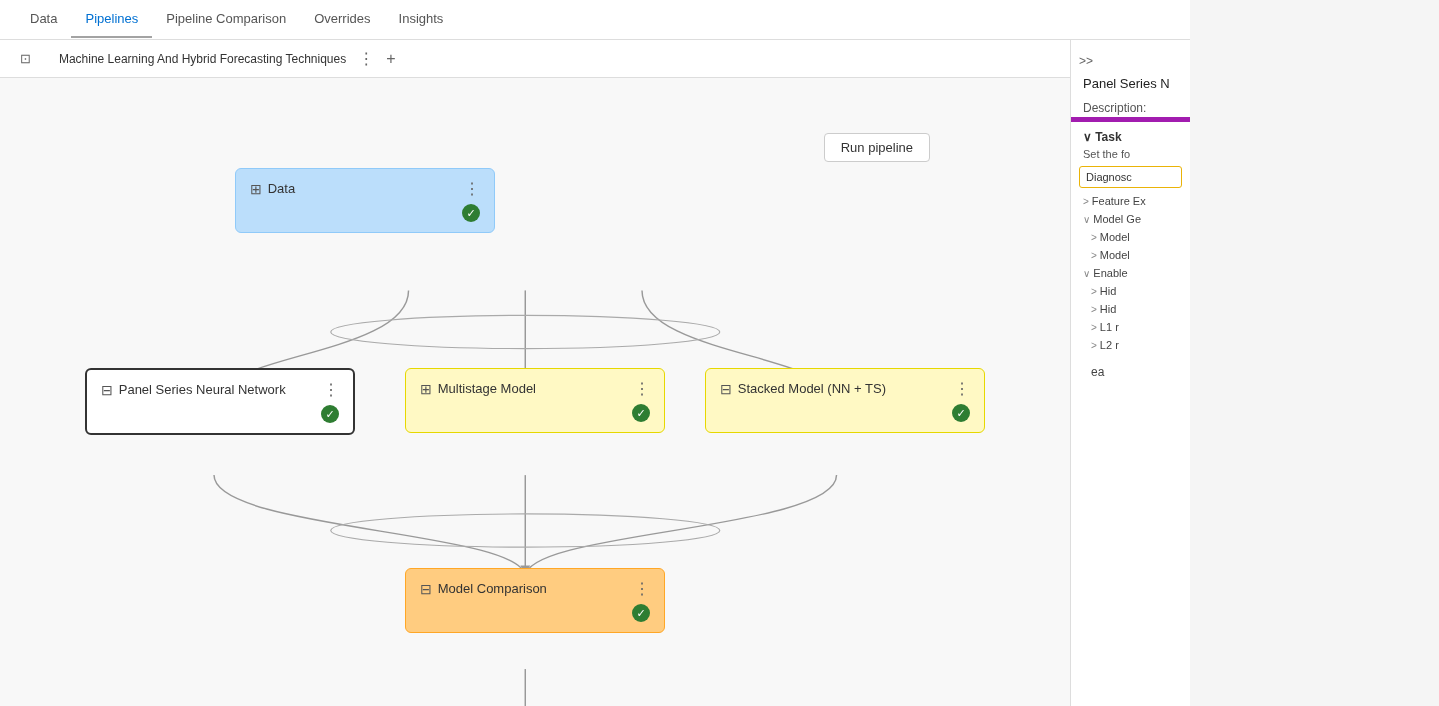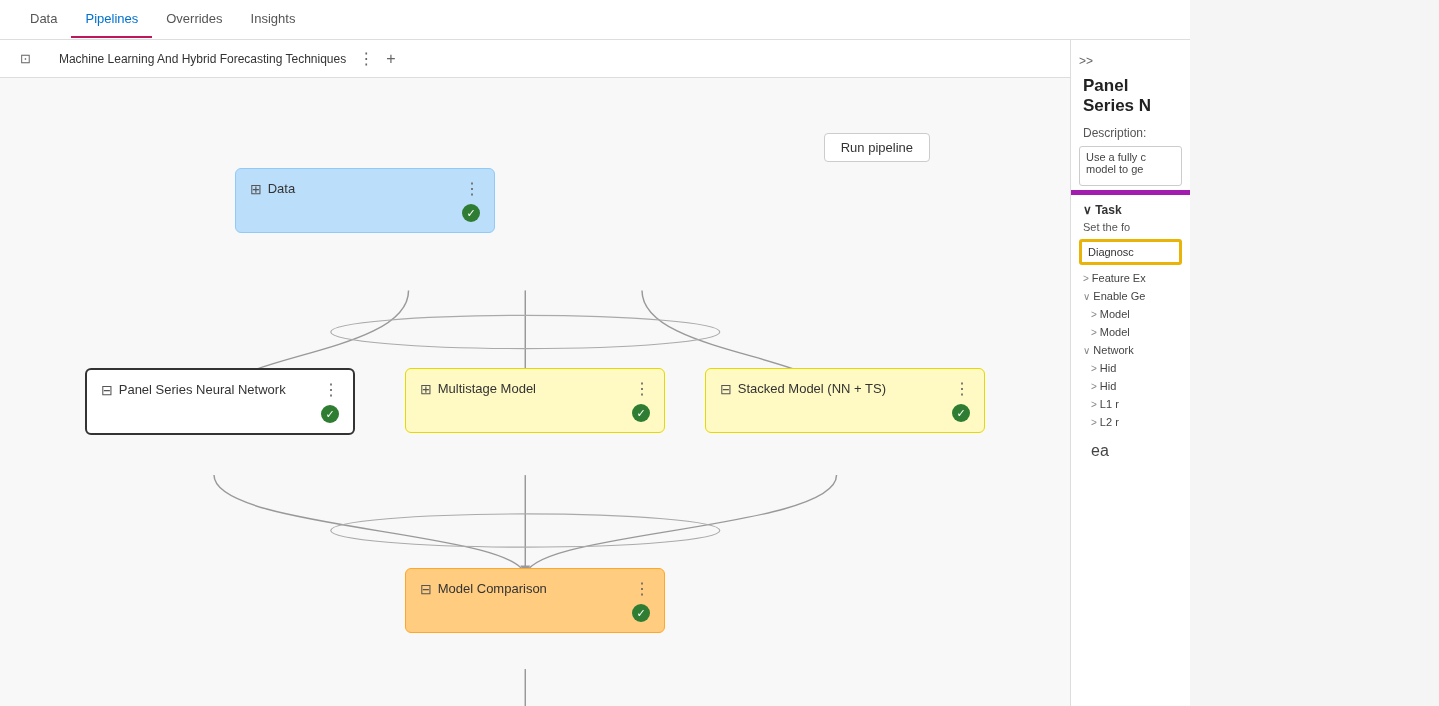--- a/index.html
+++ b/index.html
@@ -3,21 +3,21 @@
   <meta charset="utf-8">
   <style>
     * { box-sizing: border-box; margin: 0; padding: 0; }
     body { font-family: -apple-system, BlinkMacSystemFont, 'Segoe UI', Arial, sans-serif; background: #f5f5f5; font-size: 13px; color: #333; overflow: hidden; }
 
     .app-container { display: flex; flex-direction: column; height: 706px; width: 1190px; background: #0f172a; }
 
     
     .top-nav { display: flex; align-items: center; border-bottom: 1px solid #ddd; background: #fff; padding: 0 16px; height: 40px; gap: 0; }
     .nav-tab { padding: 10px 14px; font-size: 13px; color: #555; cursor: pointer; border-bottom: 2px solid transparent; white-space: nowrap; }
-    .nav-tab.active { color: #0070d2; border-bottom: 2px solid #be185d; font-weight: 500; }
+    .nav-tab.active { color: #0070d2; border-bottom: 2px solid #a3a3a3; font-weight: 500; }
 
     
     .content-area { display: flex; flex: 1; overflow: hidden; }
 
     
     .pipeline-canvas { flex: 1; display: flex; flex-direction: column; background: #f8f8f8; overflow: hidden; position: relative; }
 
     
     .pipeline-tab-bar { display: flex; align-items: center; background: #fff; border-bottom: 1px solid #ddd; padding: 0 16px; height: 38px; gap: 8px; }
     .pipeline-tab-label { font-size: 12px; color: #333; margin-left: 16px; }
@@ -38,41 +38,42 @@
     .node-menu { color: #666; font-size: 16px; cursor: pointer; }
     .node-status { display: flex; justify-content: flex-end; margin-top: 6px; }
     .status-check { width: 18px; height: 18px; border-radius: 50%; background: #2e7d32; display: flex; align-items: center; justify-content: center; color: white; font-size: 11px; }
 
     
     .node-data { background: #bbdefb; border: 1px solid #90caf9; left: 50%; transform: translateX(-50%); top: 30px; width: 260px; }
 
     
     .right-panel { width: 120px; background: #fff; border-left: 1px solid #ddd; overflow-y: auto; padding: 10px 0; }
     .panel-collapse-btn { padding: 4px 8px; font-size: 12px; color: #666; cursor: pointer; display: flex; align-items: center; gap: 2px; }
-    .panel-title { font-size: 17px; font-weight: 700; padding: 4px 12px 8px; color: #222; }
+    .panel-title { font-size: 13px; font-weight: 400; padding: 4px 12px 8px; color: #222; }
     .panel-section-label { font-size: 12px; color: #555; padding: 2px 12px; }
     .panel-description-box { margin: 4px 8px; border: 1px solid #ccc; border-radius: 3px; padding: 4px 6px; font-size: 11px; color: #444; min-height: 40px; }
     .panel-section-title { font-size: 12px; font-weight: 600; padding: 8px 12px 2px; color: #333; border-top: 5px solid #a21caf; }
     .panel-task-text { font-size: 11px; color: #555; padding: 2px 12px; }
-    .panel-task-box { margin: 4px 8px; border: 3px solid #eab308; border-radius: 3px; padding: 4px 6px; font-size: 11px; }
+    .panel-task-box { margin: 4px 8px; border: 1px solid #eab308; border-radius: 3px; padding: 4px 6px; font-size: 11px; }
     .panel-tree-item { font-size: 11px; color: #444; padding: 3px 12px; cursor: pointer; display: flex; align-items: center; gap: 3px; }
     .tree-expand { font-size: 10px; color: #888; }
     .tree-collapse { font-size: 10px; color: #888; }
 
     
     .connections-svg { position: absolute; top: 0; left: 0; width: 100%; height: 100%; pointer-events: none; overflow: visible; }
   </style>
 </head>
 <body>
 
 <div class="app-container">
 
   <div class="top-nav">
     <div class="nav-tab">Data</div>
     <div class="nav-tab active">Pipelines</div>
+    <div class="nav-tab">Pipeline Comparison</div>
     <div class="nav-tab">Overrides</div>
     <div class="nav-tab">Insights</div>
   </div>
 
   <div class="content-area">
 
     <div class="pipeline-canvas">
 
       <div class="pipeline-tab-bar">
         <button class="icon-btn" style="font-size:13px;">⊡</button>
@@ -168,53 +169,51 @@
         </div>
 
       </div>
     </div>
 
     <div class="right-panel">
       <div class="panel-collapse-btn">&gt;&gt;</div>
       <div class="panel-title">Panel Series N</div>
 
       <div class="panel-section-label">Description:</div>
-      <div class="panel-description-box">Use a fully c
-model to ge</div>
 
       <div class="panel-section-title">
         <span>∨ </span>
         <span>Task</span>
       </div>
       <div class="panel-task-text">Set the fo</div>
       <div class="panel-task-box">Diagnosc</div>
 
       <div class="panel-tree-item">
         <span class="tree-expand">&gt;</span>
         <span>Feature Ex</span>
       </div>
 
       <div class="panel-tree-item">
         <span class="tree-collapse">∨</span>
-        <span>Enable Ge</span>
+        <span>Model Ge</span>
       </div>
 
       <div class="panel-tree-item" style="padding-left:20px;">
         <span class="tree-expand">&gt;</span>
         <span>Model</span>
       </div>
 
       <div class="panel-tree-item" style="padding-left:20px;">
         <span class="tree-expand">&gt;</span>
         <span>Model</span>
       </div>
 
       <div class="panel-tree-item">
         <span class="tree-collapse">∨</span>
-        <span>Network</span>
+        <span>Enable</span>
       </div>
 
       <div class="panel-tree-item" style="padding-left:20px;">
         <span class="tree-expand">&gt;</span>
         <span>Hid</span>
       </div>
 
       <div class="panel-tree-item" style="padding-left:20px;">
         <span class="tree-expand">&gt;</span>
         <span>Hid</span>
@@ -223,19 +222,19 @@
       <div class="panel-tree-item" style="padding-left:20px;">
         <span class="tree-expand">&gt;</span>
         <span>L1 r</span>
       </div>
 
       <div class="panel-tree-item" style="padding-left:20px;">
         <span class="tree-expand">&gt;</span>
         <span>L2 r</span>
       </div>
 
-      <div class="panel-tree-item" style="padding-left:20px; margin-top:8px; font-size:16px;">
+      <div class="panel-tree-item" style="padding-left:20px; margin-top:8px; font-size:12px;">
         <span>ea</span>
       </div>
     </div>
 
   </div>
 </div>
 
 </body></html>

